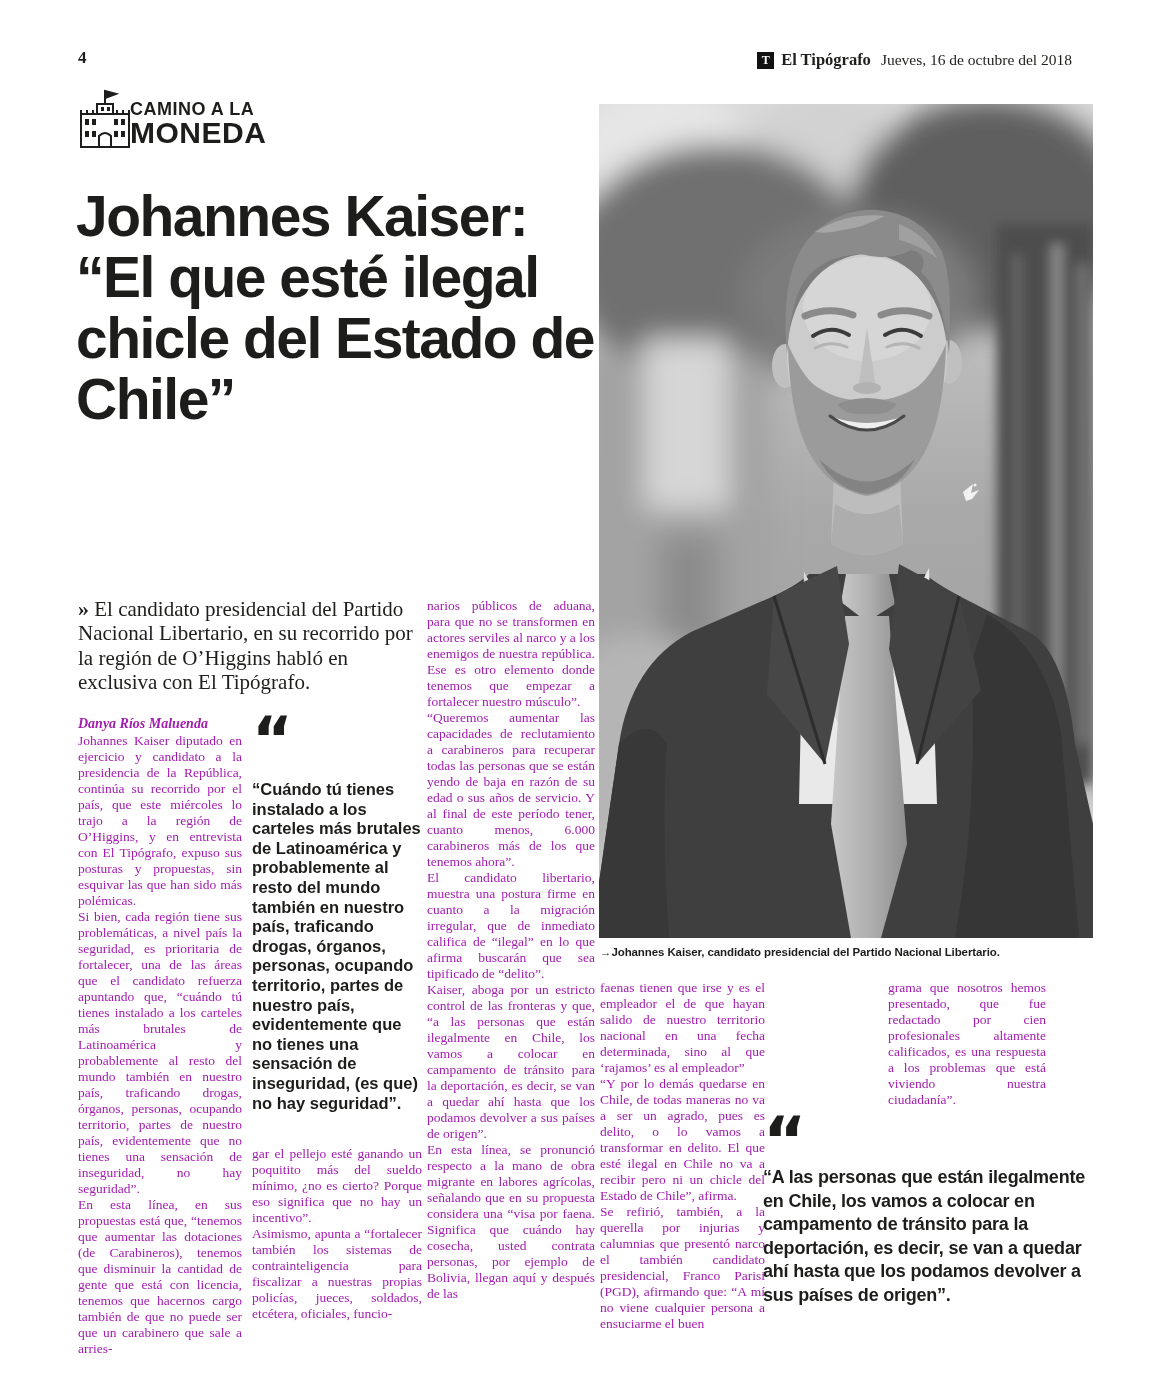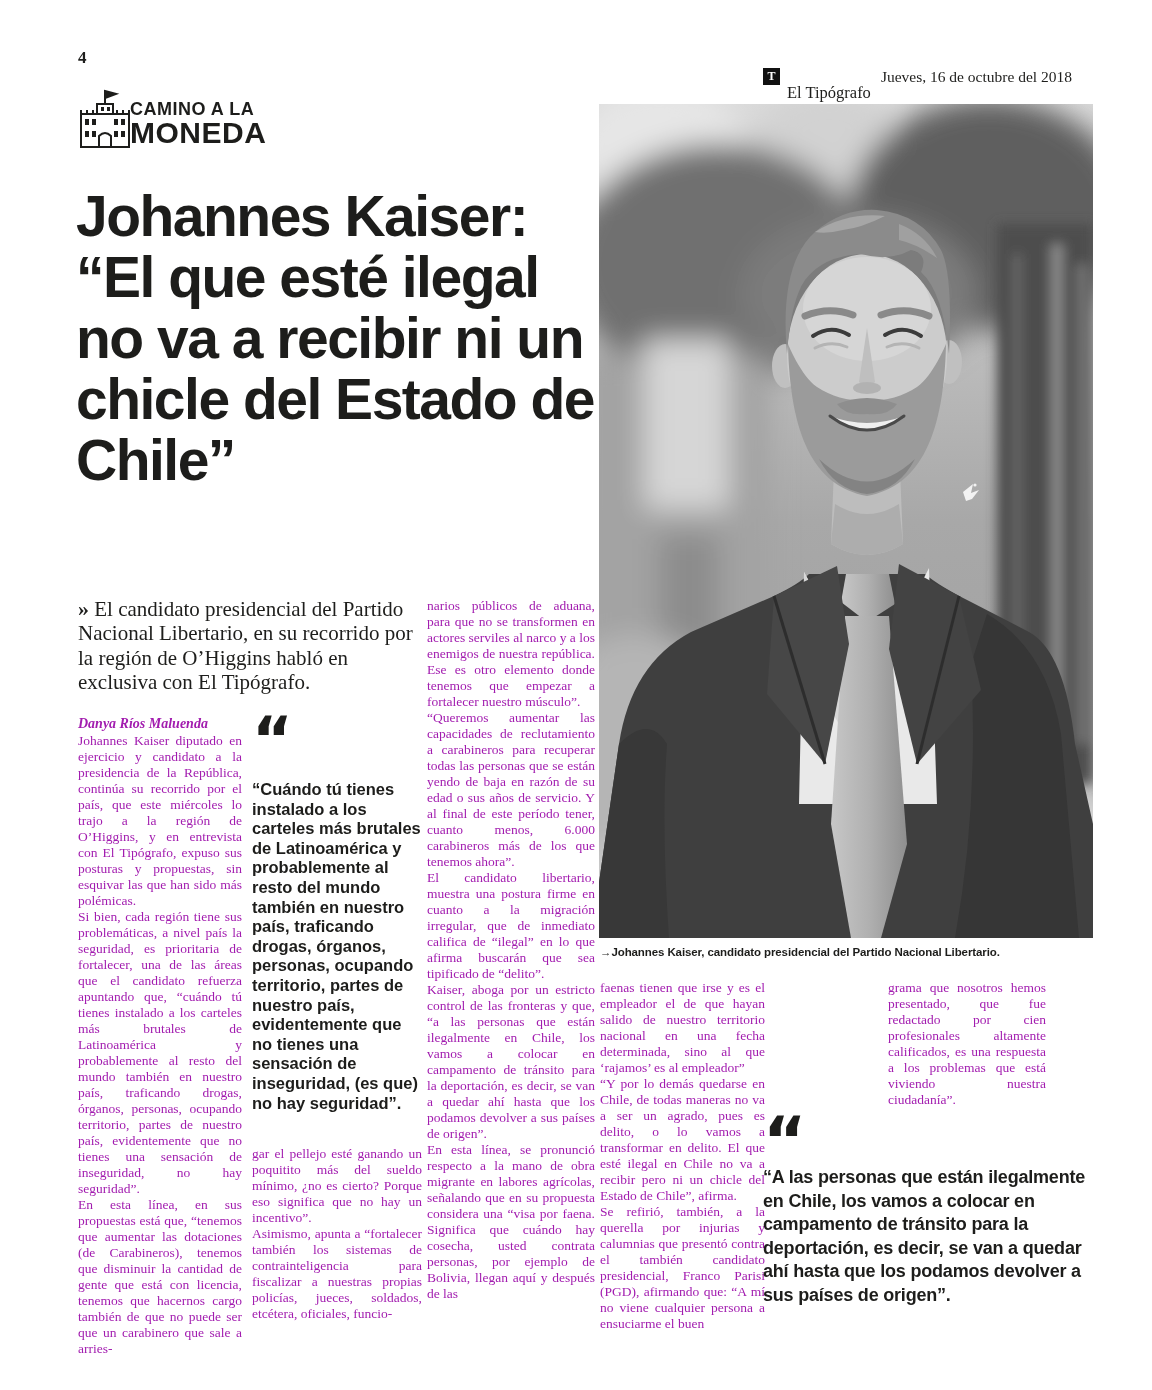--- a/index.html
+++ b/index.html
@@ -9,21 +9,21 @@
     background:#ffffff; color:#1e1e1c; overflow:hidden;
     font-family:"Liberation Serif", serif;
   }
   
   .page-number { position:absolute; left:78px; top:48px; font-size:17px; font-weight:bold; }
   .masthead { position:absolute; top:50px; right:80px; display:flex; align-items:center; gap:7px; }
   .masthead .logo-box {
     width:17px; height:17px; background:#111; color:#fff; display:flex; align-items:center; justify-content:center;
     font-family:"Liberation Serif", serif; font-weight:bold; font-size:12px;
   }
-  .masthead .brand { font-weight:normal; font-size:16.5px;margin-top:33px; }
+  .masthead .brand { font-weight:bold; font-size:16.5px; }
   .masthead .date { font-size:15.5px; margin-left:3px; }
   
   .kicker { position:absolute; left:78px; top:88px; display:flex; align-items:flex-end; }
   .kicker svg { display:block; }
   .kicker .k-text { font-family:"Liberation Sans", sans-serif; color:#1d1d1b; padding-bottom:2px; }
   .kicker .k1 { font-size:18px; font-weight:bold; letter-spacing:0.5px; }
   .kicker .k2 { font-size:30px; font-weight:bold; letter-spacing:0.5px; margin-top:-2px; line-height:1; }
   
   .headline {
     position:absolute; left:76px; top:186px; width:530px;
@@ -103,21 +103,20 @@
     </svg>
     <div class="k-text">
       <div class="k1">CAMINO A LA</div>
       <div class="k2">MONEDA</div>
     </div>
   </div>
 
   <h1 class="headline">
       <div>Johannes Kaiser:</div>
       <div>“El que esté ilegal</div>
-      <div>no va a recibir ni un</div>
       <div>chicle del Estado de</div>
       <div>Chile”</div>
     </h1>
 
   <p class="lede"><span class="marker">»</span><span> El candidato presidencial del Partido Nacional Libertario, en su recorrido por la región de O’Higgins habló en exclusiva con El Tipógrafo.</span></p>
 
   <div class="bodycol col1">
     <div class="byline">Danya Ríos Maluenda</div>
     <div>
         <p class="para">Johannes Kaiser diputado en ejercicio y candidato a la presidencia de la República, continúa su recorrido por el país, que este miércoles lo trajo a la región de O’Higgins, y en entrevista con El Tipógrafo, expuso sus posturas y propuestas, sin esquivar las que han sido más polémicas.</p>
@@ -248,21 +247,21 @@
       </g>
     </svg>
   </div>
 
   <div class="caption"><span class="arrow">→</span><span>Johannes Kaiser, candidato presidencial del Partido Nacional Libertario.</span></div>
 
   <div class="bodycol col4">
     <div>
         <p class="para">faenas tienen que irse y es el empleador el de que hayan salido de nuestro territorio nacional en una fecha determinada, sino al que ‘rajamos’ es al empleador”</p>
         <p class="para">“Y por lo demás quedarse en Chile, de todas maneras no va a ser un agrado, pues es delito, o lo vamos a transformar en delito. El que esté ilegal en Chile no va a recibir pero ni un chicle del Estado de Chile”, afirma.</p>
-        <p class="para">Se refirió, también, a la querella por injurias y calumnias que presentó contra el también candidato presidencial, Franco Parisi (PGD), afirmando que: “A mí no viene cualquier persona a ensuciarme el buen</p>
+        <p class="para">Se refirió, también, a la querella por injurias y calumnias que presentó narco el también candidato presidencial, Franco Parisi (PGD), afirmando que: “A mí no viene cualquier persona a ensuciarme el buen</p>
       </div>
   </div>
   <div class="bodycol col6">
     <div>
         <p class="para">grama que nosotros hemos presentado, que fue redactado por cien profesionales altamente calificados, es una respuesta a los problemas que está viviendo nuestra ciudadanía”.</p>
       </div>
   </div>
 
   <div class="pullquote pq2">
     <span class="pq-mark">“</span>

